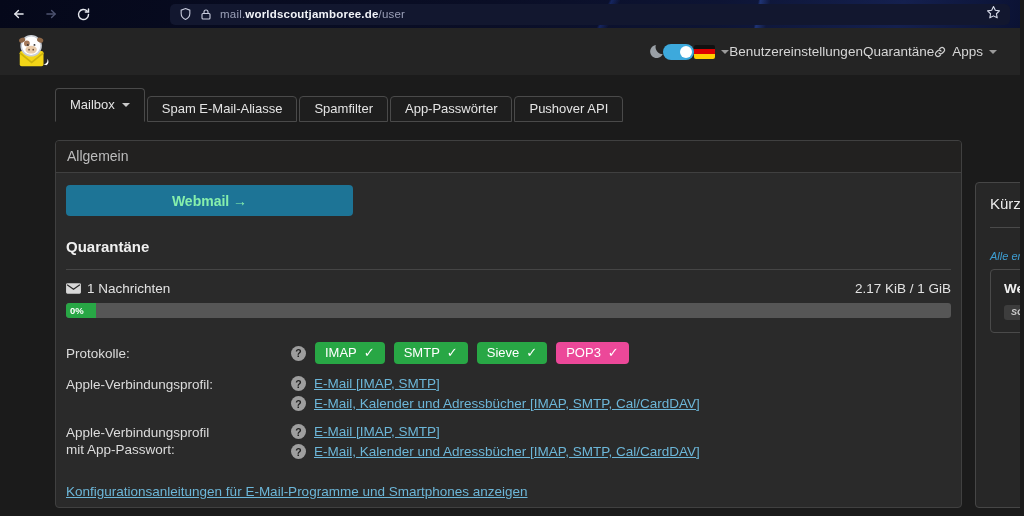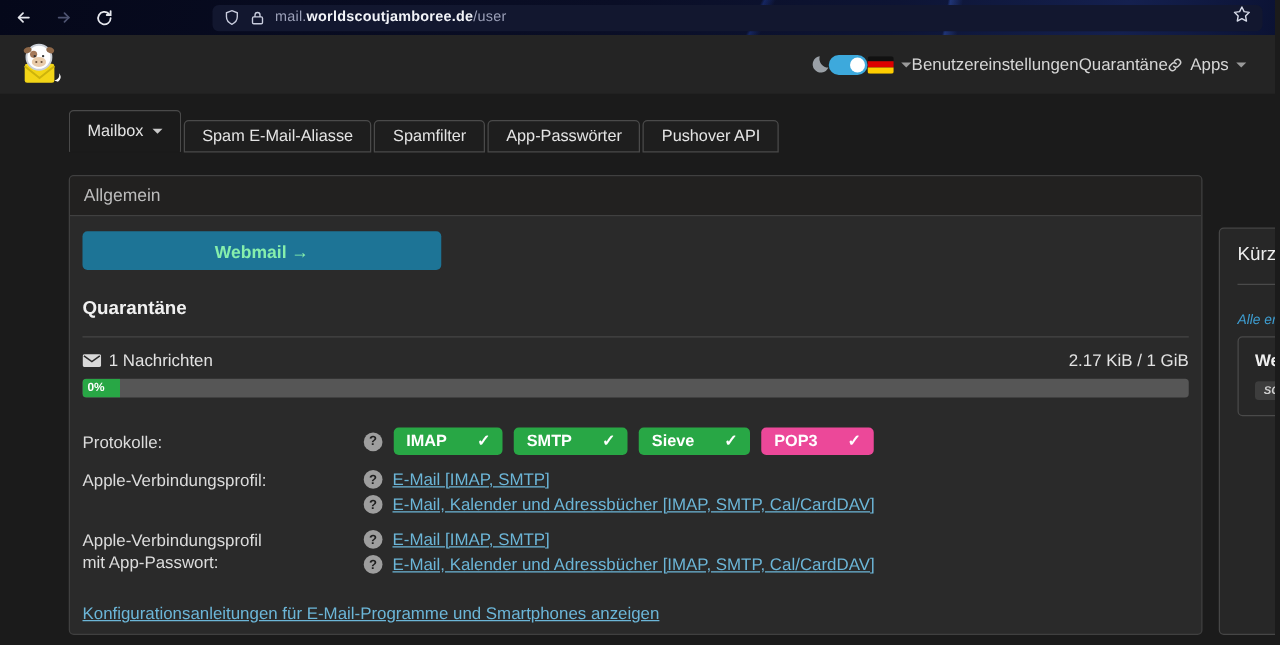--- a/index.html
+++ b/index.html
@@ -70,22 +70,22 @@
   .frow { display:flex; align-items:flex-start; }
   .flabel { width:217px; padding-right:9px; font-size:13.5px;
     color:#dcdcdc; line-height:17px; flex-shrink:0; }
   .fcontent { flex:1; padding-left:8px; }
   .help {
     width:15px; height:15px; border-radius:50%; background:#9e9e9e; color:#1f1f1f;
     font-size:10.5px; font-weight:bold; display:inline-flex; align-items:center;
     justify-content:center; flex-shrink:0; cursor:pointer;
   }
   .badges { display:flex; align-items:center; gap:9px; }
-  .badge-ok { display:inline-flex; align-items:center; gap:24px; color:#fff; font-size:13px;
-    font-weight:bold; padding:3px 10px 4px; border-radius:4px; }
+  .badge-ok { display:inline-flex; align-items:center; gap:7px; color:#fff; font-size:13px;
+    font-weight:normal; padding:3px 10px 4px; border-radius:4px; }
   .link-line { display:flex; align-items:center; gap:8px; margin-bottom:5px; }
   a.tlink { font-size:13.5px; text-decoration:underline; cursor:pointer; }
   .footer-links { margin-top:18px; text-align:left; }
   .footer-links div { margin-bottom:10px; }
 
   
   .side-card {
     position:absolute; left:975px; top:182px; width:230px; height:326px;
     background:#272727; border:1px solid #464646; border-radius:4px; padding:12px 14px;
   }

